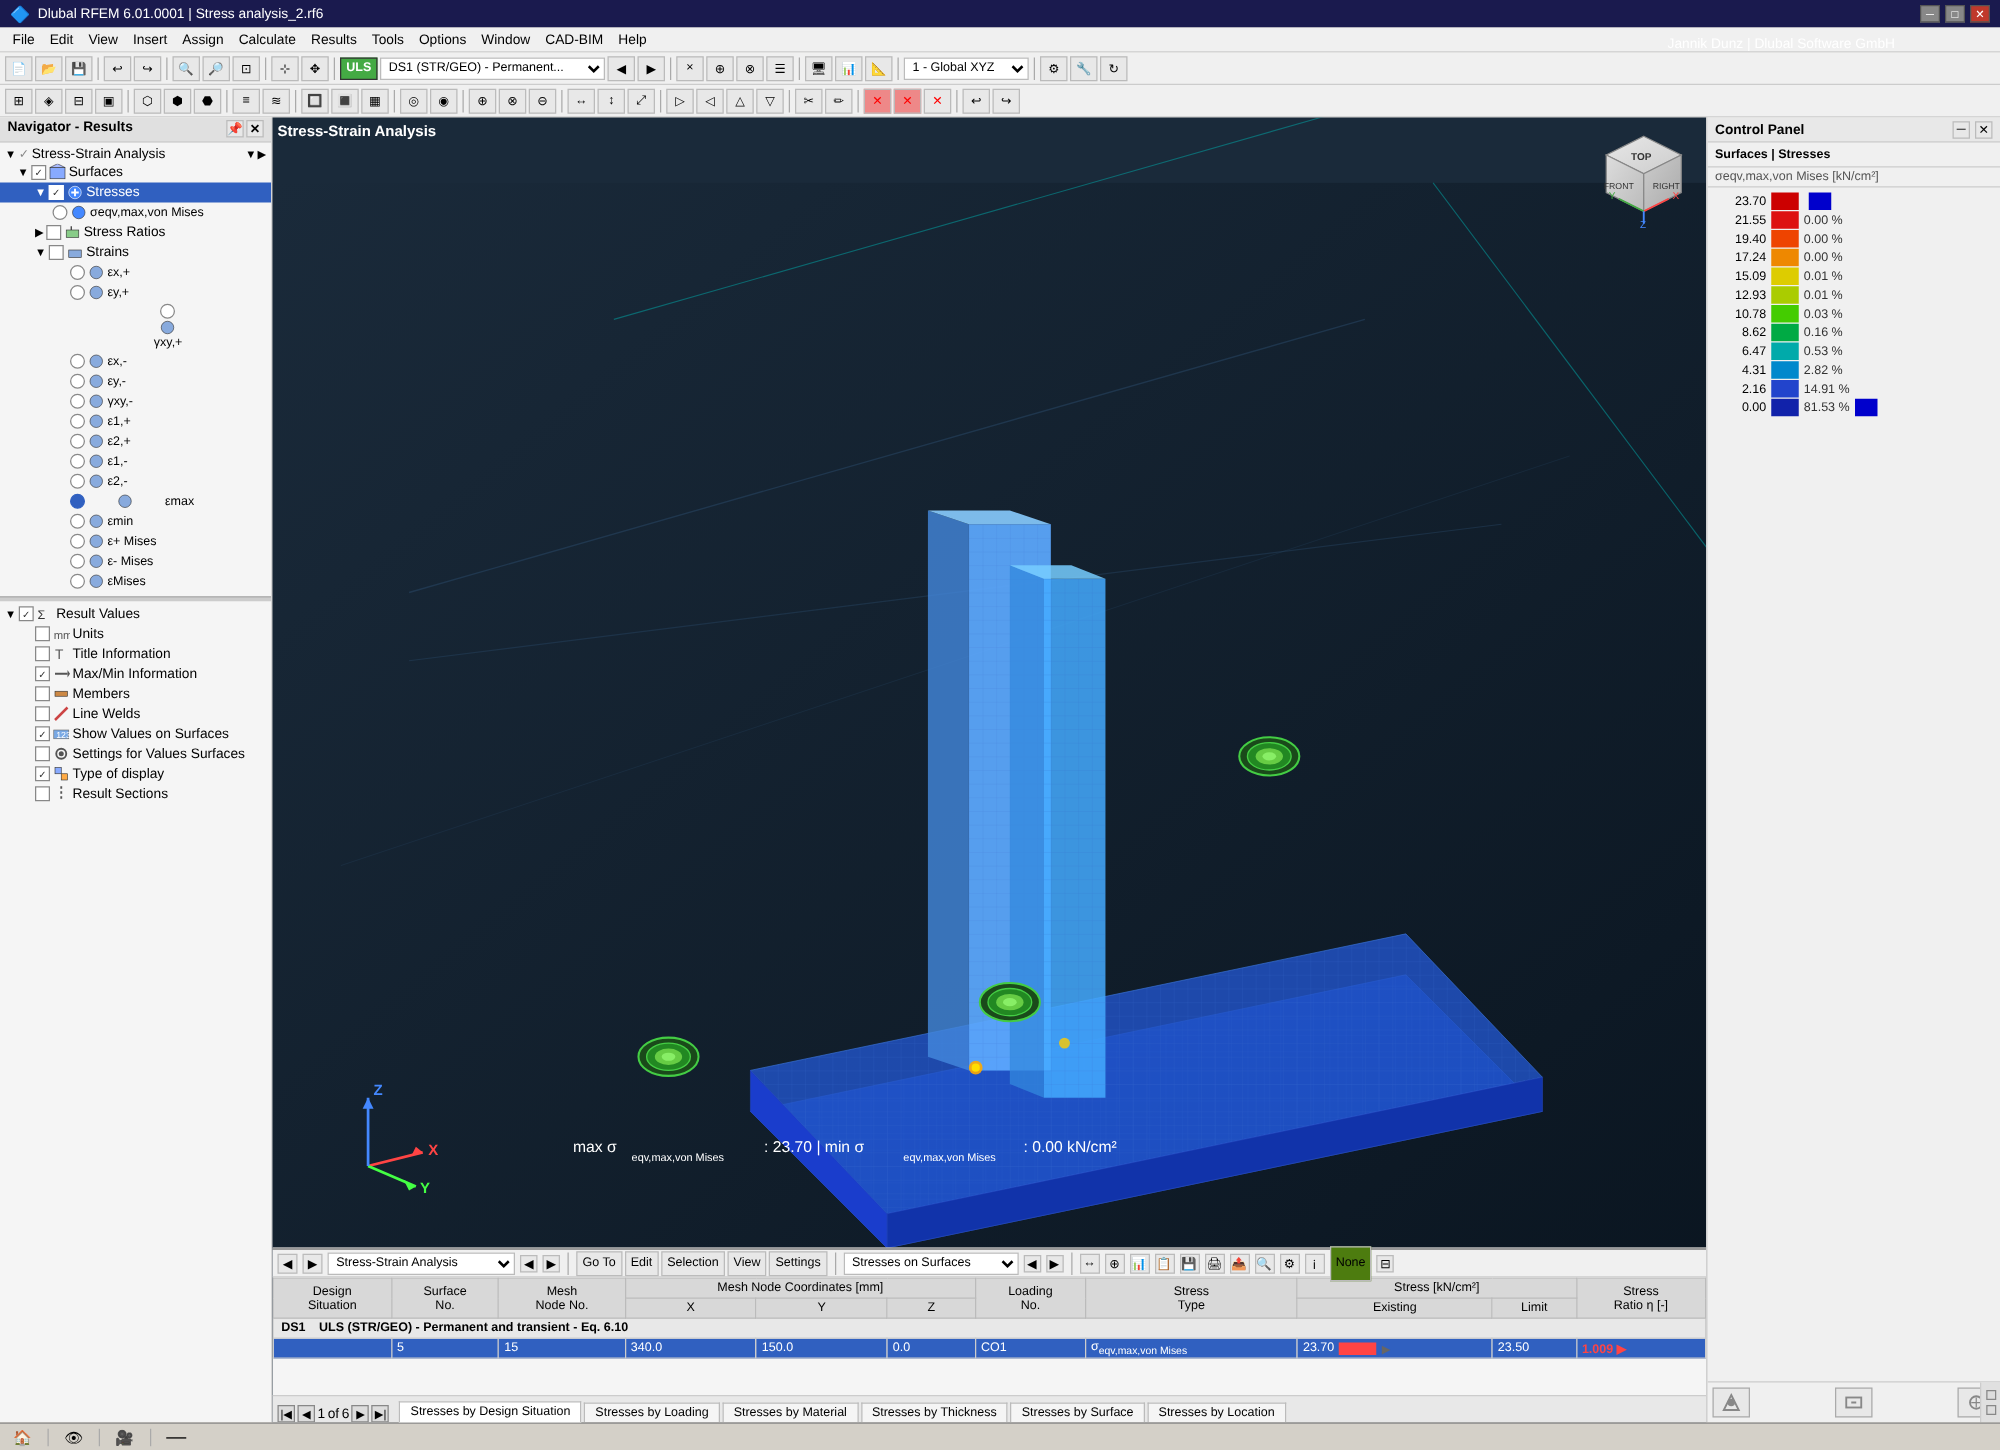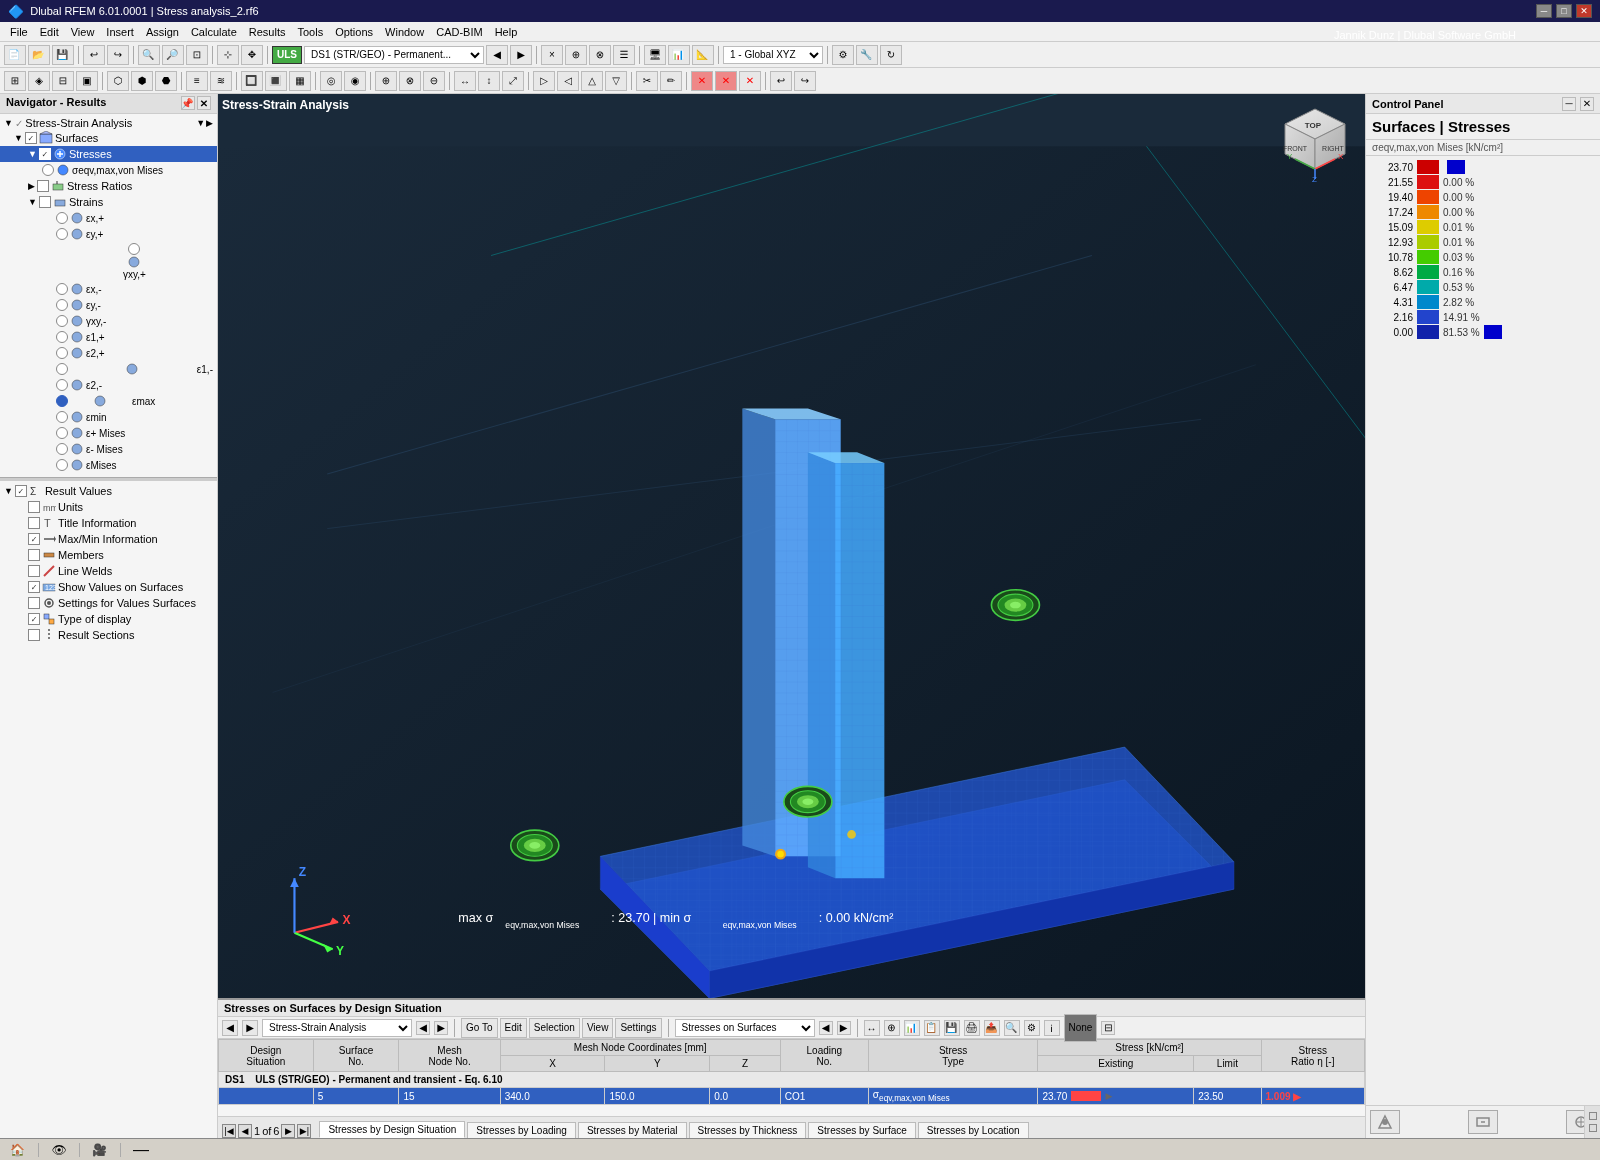--- a/index.html
+++ b/index.html
@@ -59,21 +59,21 @@
     
     #bottom-tabs { position: absolute; bottom: 0; left: 0; right: 0; height: 22px; background: #e8e8e8; border-top: 1px solid #ccc; display: flex; align-items: flex-end; padding: 0 4px; overflow: hidden; }
     .btab { padding: 2px 8px; font-size: 10px; cursor: pointer; border: 1px solid #bbb; border-bottom: none; background: #f5f5f5; margin-right: 2px; white-space: nowrap; }
     .btab.active { background: #fff; border-bottom: 1px solid #fff; z-index: 1; }
     .page-btn { width: 14px; height: 14px; border: 1px solid #888; background: #ddd; cursor: pointer; display: flex; align-items: center; justify-content: center; font-size: 9px; }
     
     
     #control-panel { width: 235px; background: #f0f0f0; border-left: 1px solid #ccc; position: relative; overflow: hidden; }
     #cp-header { background: #e8e8e8; padding: 3px 6px; font-size: 11px; border-bottom: 1px solid #ccc; display: flex; align-items: center; justify-content: space-between; height: 20px; }
     #cp-title { font-weight: bold; font-size: 11px; }
-    #cp-subtitle { padding: 4px 6px; font-size: 15px; font-weight: bold; border-bottom: 1px solid #ccc; }
+    #cp-subtitle { padding: 4px 6px; font-size: 10px; font-weight: bold; border-bottom: 1px solid #ccc; }
     #cp-subinfo { padding: 2px 6px; font-size: 10px; color: #555; border-bottom: 1px solid #ccc; }
     
     
     #color-scale { padding: 4px 6px; }
     .scale-row { display: flex; align-items: center; margin-bottom: 1px; }
     .scale-value { width: 45px; text-align: right; font-size: 10px; padding-right: 4px; }
     .scale-color { width: 22px; height: 14px; flex-shrink: 0; }
     .scale-pct { font-size: 10px; padding-left: 4px; color: #333; }
     
     
@@ -329,21 +329,21 @@
           </svg>
         <span>ε1,+</span>
       </div>
       <div class="nav-item nav-indent4" style="font-size:10px;">
         <div class="nav-radio"></div>
         <svg width="14" height="14" style="margin-right:2px;">
             <circle cx="7" cy="7" r="5" fill="#88aadd" stroke="#333" stroke-width="0.5"></circle>
           </svg>
         <span>ε2,+</span>
       </div>
-      <div class="nav-item nav-indent4" style="font-size:10px;justify-content:space-between;">
+      <div class="nav-item nav-indent4" style="font-size:10px;">
         <div class="nav-radio"></div>
         <svg width="14" height="14" style="margin-right:2px;">
             <circle cx="7" cy="7" r="5" fill="#88aadd" stroke="#333" stroke-width="0.5"></circle>
           </svg>
         <span>ε1,-</span>
       </div>
       <div class="nav-item nav-indent4" style="font-size:10px;">
         <div class="nav-radio"></div>
         <svg width="14" height="14" style="margin-right:2px;">
             <circle cx="7" cy="7" r="5" fill="#88aadd" stroke="#333" stroke-width="0.5"></circle>
@@ -618,23 +618,20 @@
         <line x1="40" y1="65" x2="60" y2="55" stroke="#ff4444" stroke-width="1.5"></line>
         <text x="63" y="55" font-size="8" fill="#ff4444" font-family="Arial">X</text>
         <line x1="40" y1="65" x2="20" y2="55" stroke="#44aa44" stroke-width="1.5"></line>
         <text x="12" y="55" font-size="8" fill="#44aa44" font-family="Arial">Y</text>
         <line x1="40" y1="65" x2="40" y2="75" stroke="#4488ff" stroke-width="1.5"></line>
         <text x="37" y="78" font-size="8" fill="#4488ff" font-family="Arial">Z</text>
       </svg>
     </div>
 
     <div id="table-area">
-      <div id="table-header">
-        <span>Stresses on Surfaces by Design Situation</span>
-      </div>
 
       <div id="table-toolbar">
         <div class="tb-icon" style="width:16px;height:16px;">◀</div>
         <div class="tb-icon" style="width:16px;height:16px;">▶</div>
         <select class="tb-combo" style="width:150px;font-size:10px;">
           <option>Stress-Strain Analysis</option>
         </select>
         <div class="tb-icon" style="width:14px;height:14px;">◀</div>
         <div class="tb-icon" style="width:14px;height:14px;">▶</div>
         <div class="tb-sep"></div>
@@ -655,21 +652,21 @@
         <div class="tb-icon" style="width:16px;height:16px;">↔</div>
         <div class="tb-icon" style="width:16px;height:16px;">⊕</div>
         <div class="tb-icon" style="width:16px;height:16px;">📊</div>
         <div class="tb-icon" style="width:16px;height:16px;">📋</div>
         <div class="tb-icon" style="width:16px;height:16px;">💾</div>
         <div class="tb-icon" style="width:16px;height:16px;">🖨</div>
         <div class="tb-icon" style="width:16px;height:16px;">📤</div>
         <div class="tb-icon" style="width:16px;height:16px;">🔍</div>
         <div class="tb-icon" style="width:16px;height:16px;">⚙</div>
         <div class="tb-icon" style="width:16px;height:16px;">ℹ</div>
-        <div style="padding:0 4px;font-size:10px;border:1px solid #bbb;background:#737373;height:28px;display:flex;align-items:center;">None</div>
+        <div style="padding:0 4px;font-size:10px;border:1px solid #bbb;background:#4d7c0f;height:28px;display:flex;align-items:center;">None</div>
         <div class="tb-icon" style="width:14px;height:14px;">⊟</div>
       </div>
 
       <div style="overflow-x:auto;overflow-y:auto;max-height:78px;">
         <table id="data-table">
           <thead>
             <tr>
               <th rowspan="2">Design<br>Situation</th>
               <th rowspan="2">Surface<br>No.</th>
               <th rowspan="2">Mesh<br>Node No.</th>

